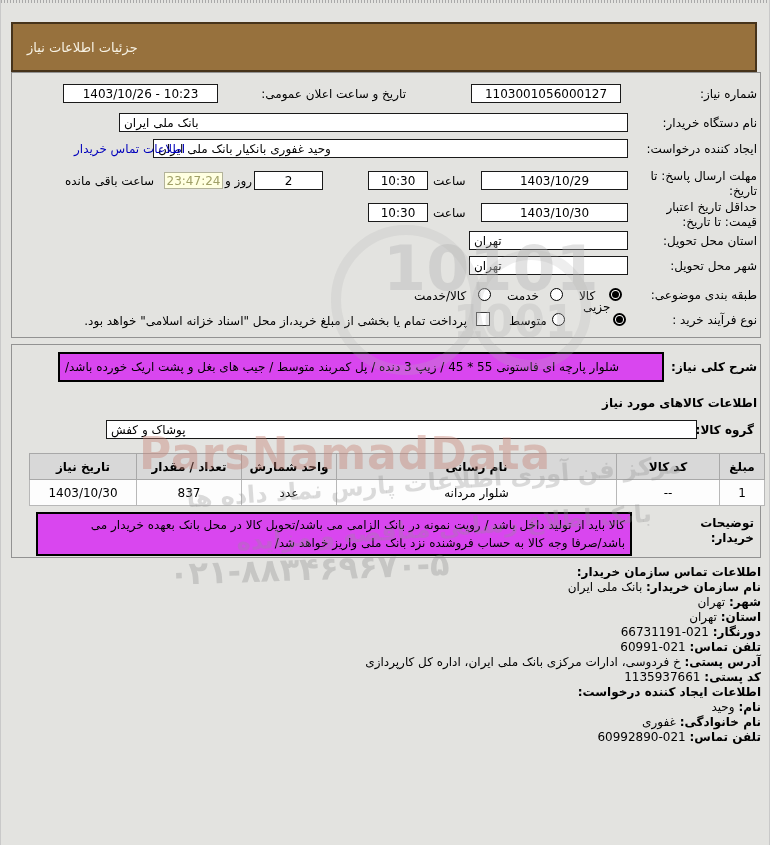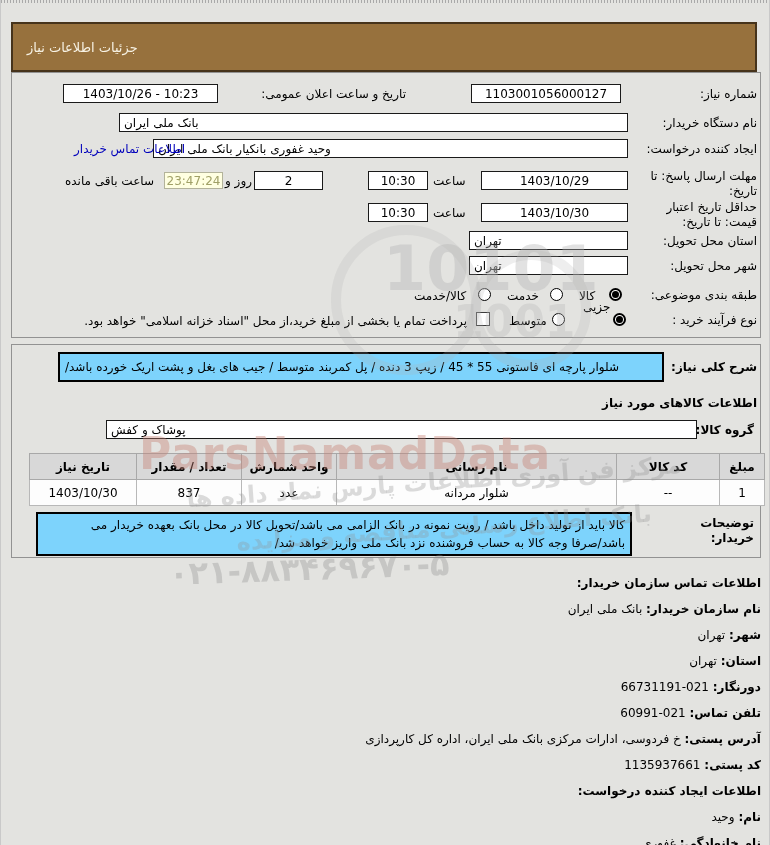--- a/index.html
+++ b/index.html
@@ -34,35 +34,35 @@
   .link{position:absolute;color:#0000bb;font-size:12px;white-space:nowrap;cursor:pointer;}
   .cd{
     position:absolute;background:#ffffe1;border:1px solid #b3b39a;box-sizing:border-box;
     color:#a0a066;display:flex;align-items:center;justify-content:center;font-size:12px;
   }
   .radio{position:absolute;width:13px;height:13px;border:1px solid #000;border-radius:50%;background:#fff;box-sizing:border-box;}
   .radio.on{border-width:2px;}
   .radio.on::after{content:"";position:absolute;inset:1px;background:#000;border-radius:50%;}
   .checkbox{position:absolute;width:14px;height:14px;border:1px solid #3c3c3c;background:#fff;box-sizing:border-box;}
   .bigbox{
-    position:absolute;background:#7dd3fc;border:2px solid #000;box-sizing:border-box;
+    position:absolute;background:#d946ef;border:2px solid #000;box-sizing:border-box;
     font-size:12px;text-align:right;padding:2px 5px;line-height:18px;overflow:hidden;
   }
   table.goods{
     position:absolute;left:28px;top:453px;width:735px;border-collapse:collapse;
     font-size:12px;table-layout:fixed;
   }
   table.goods th{
     background:#d8d8d8;font-weight:bold;border:1px solid #a8a8a8;height:25px;text-align:center;padding:0 2px;
   }
   table.goods td{
     background:#fdfdfd;border:1px solid #b8b8b8;height:25px;text-align:center;padding:0 2px;
   }
   .contact{position:absolute;right:8px;left:8px;text-align:right;font-size:12px;line-height:15px;}
-  .cline{white-space:nowrap;margin-top:11px;}
+  .cline{white-space:nowrap;}
   
   #wm{position:absolute;inset:0;pointer-events:none;z-index:40;}
   .wm{position:absolute;white-space:nowrap;}
   .wm-logo{left:138px;top:428px;font-size:44px;font-weight:bold;color:rgba(198,128,116,0.40);letter-spacing:1px;}
   .wm-fa1{left:185px;top:468px;font-size:24px;font-weight:bold;color:rgba(145,145,145,0.32);transform:rotate(-4deg);}
   .wm-fa2{left:235px;top:514px;font-size:24px;font-weight:bold;color:rgba(145,145,145,0.30);transform:rotate(-4deg);}
   .wm-phone{left:168px;top:550px;font-size:32px;font-weight:bold;color:rgba(140,140,140,0.33);transform:rotate(-2deg);}
   .wm-num1{left:382px;top:232px;font-size:62px;font-weight:bold;color:rgba(178,178,178,0.38);}
   .wm-num2{left:452px;top:296px;font-size:44px;font-weight:bold;color:rgba(182,182,182,0.33);}
   .wm-circle{position:absolute;border:10px solid rgba(176,176,176,0.22);border-radius:50%;}

